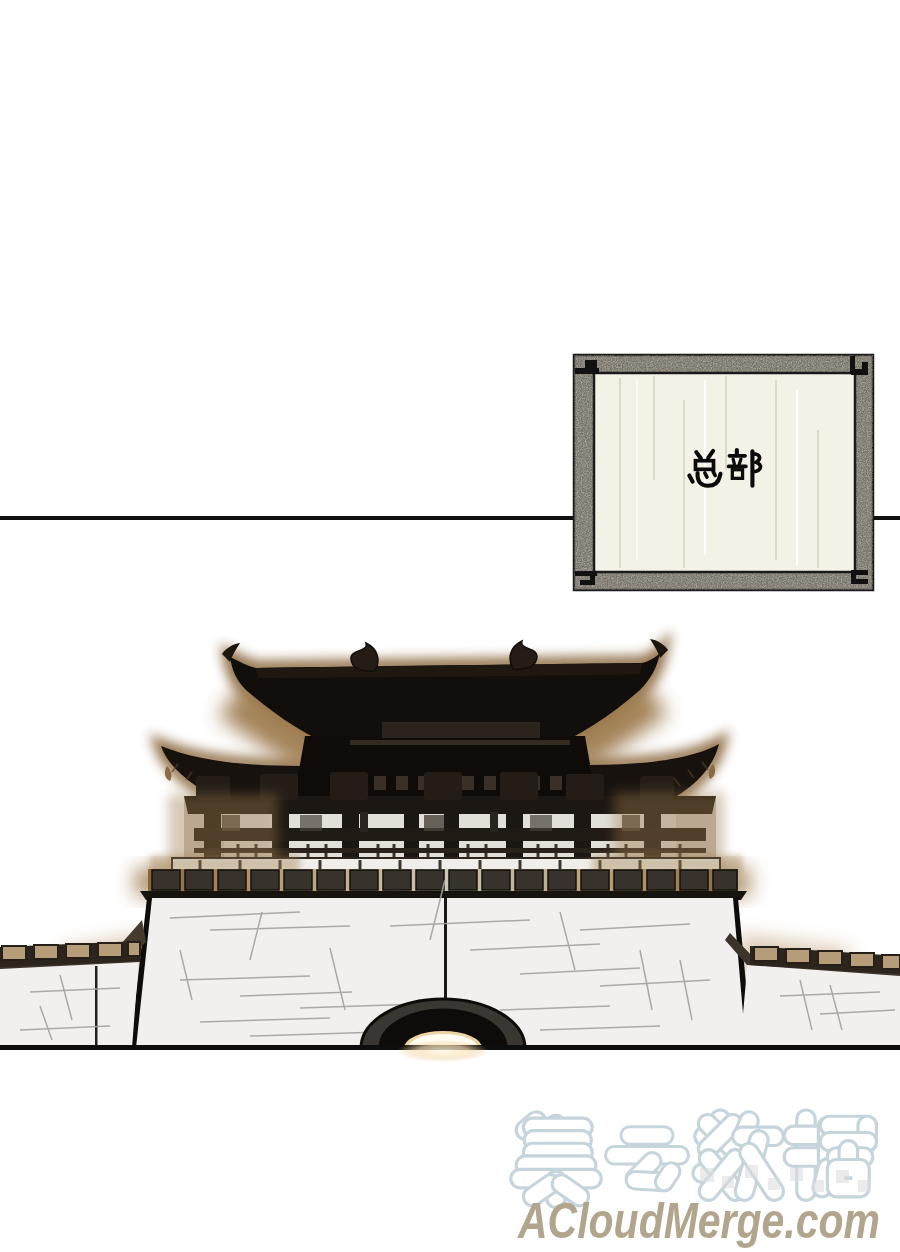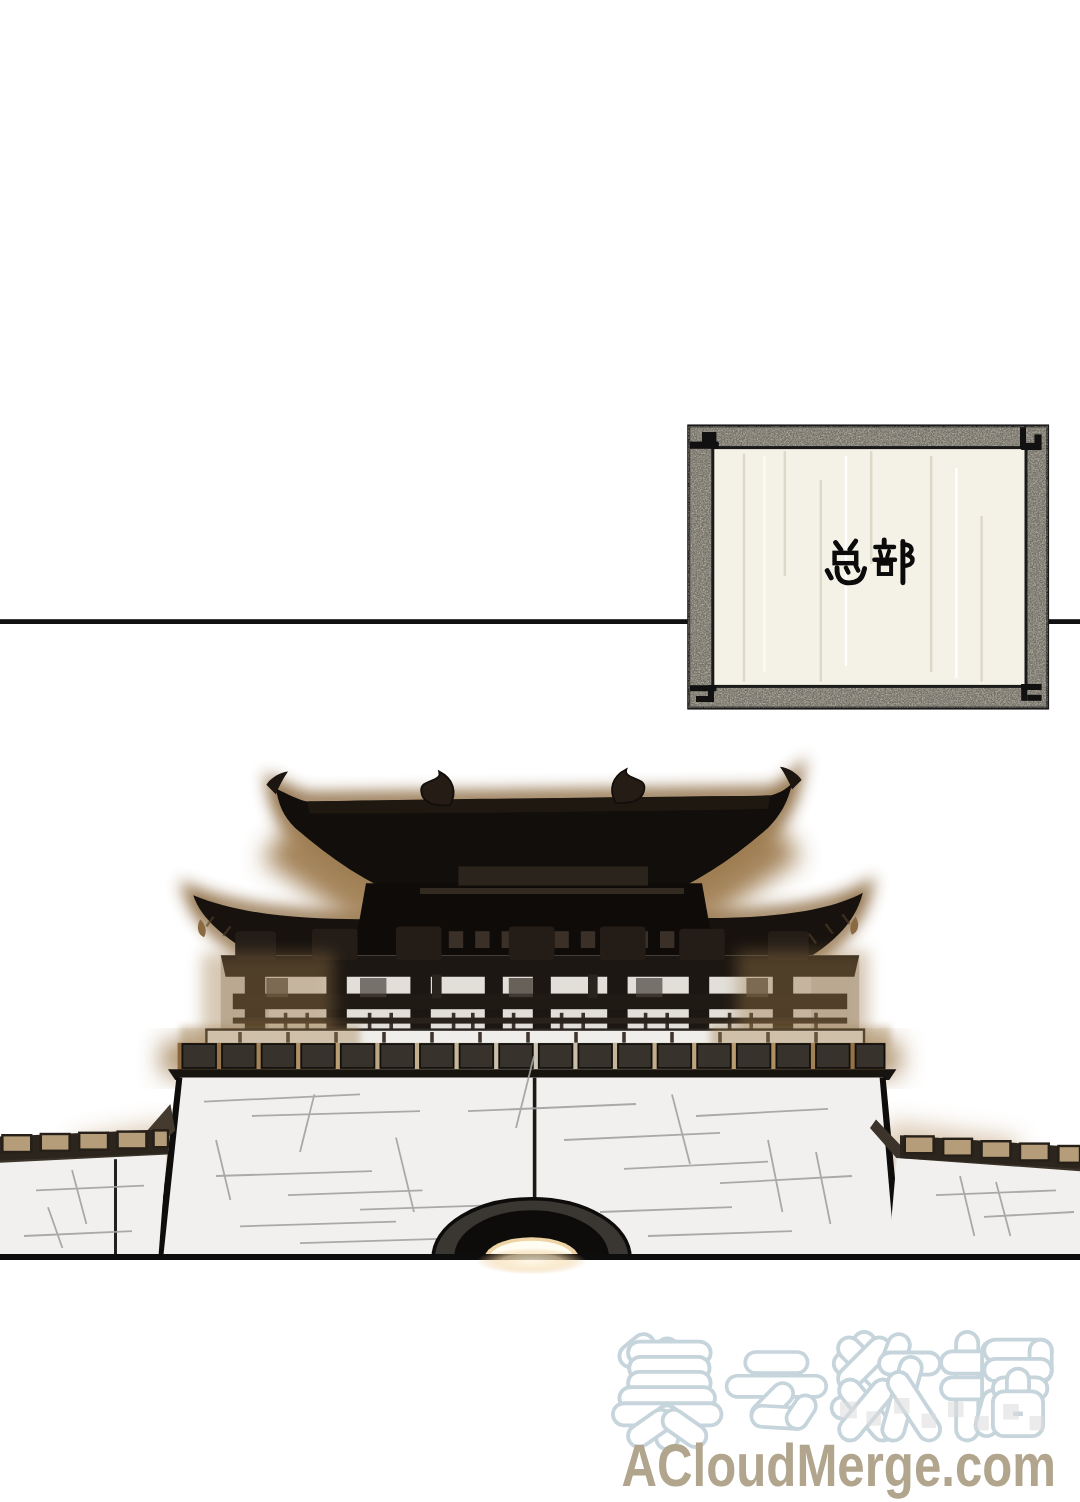--- a/index.html
+++ b/index.html
@@ -1,17 +1,17 @@
 <!DOCTYPE html>
 <html><head>
 <meta charset="utf-8">
 <style>
 html,body{margin:0;padding:0;width:900px;height:1252px;overflow:hidden;background:#ffffff;
 font-family:"Liberation Sans", sans-serif;}
-.page{position:relative;width:900px;height:1252px;background:#ffffff;}
+.page{position:relative;width:900px;height:1252px;background:#ffffff;font-style:italic;}
 svg{position:absolute;top:0;left:0;}
 </style>
 </head>
 <body>
 <div class="page">
 <svg width="900" height="1252" viewBox="0 0 900 1252">
 <defs>
 <filter id="blur6" x="-40%" y="-40%" width="180%" height="180%">
           <feGaussianBlur stdDeviation="6"></feGaussianBlur>
         </filter>

